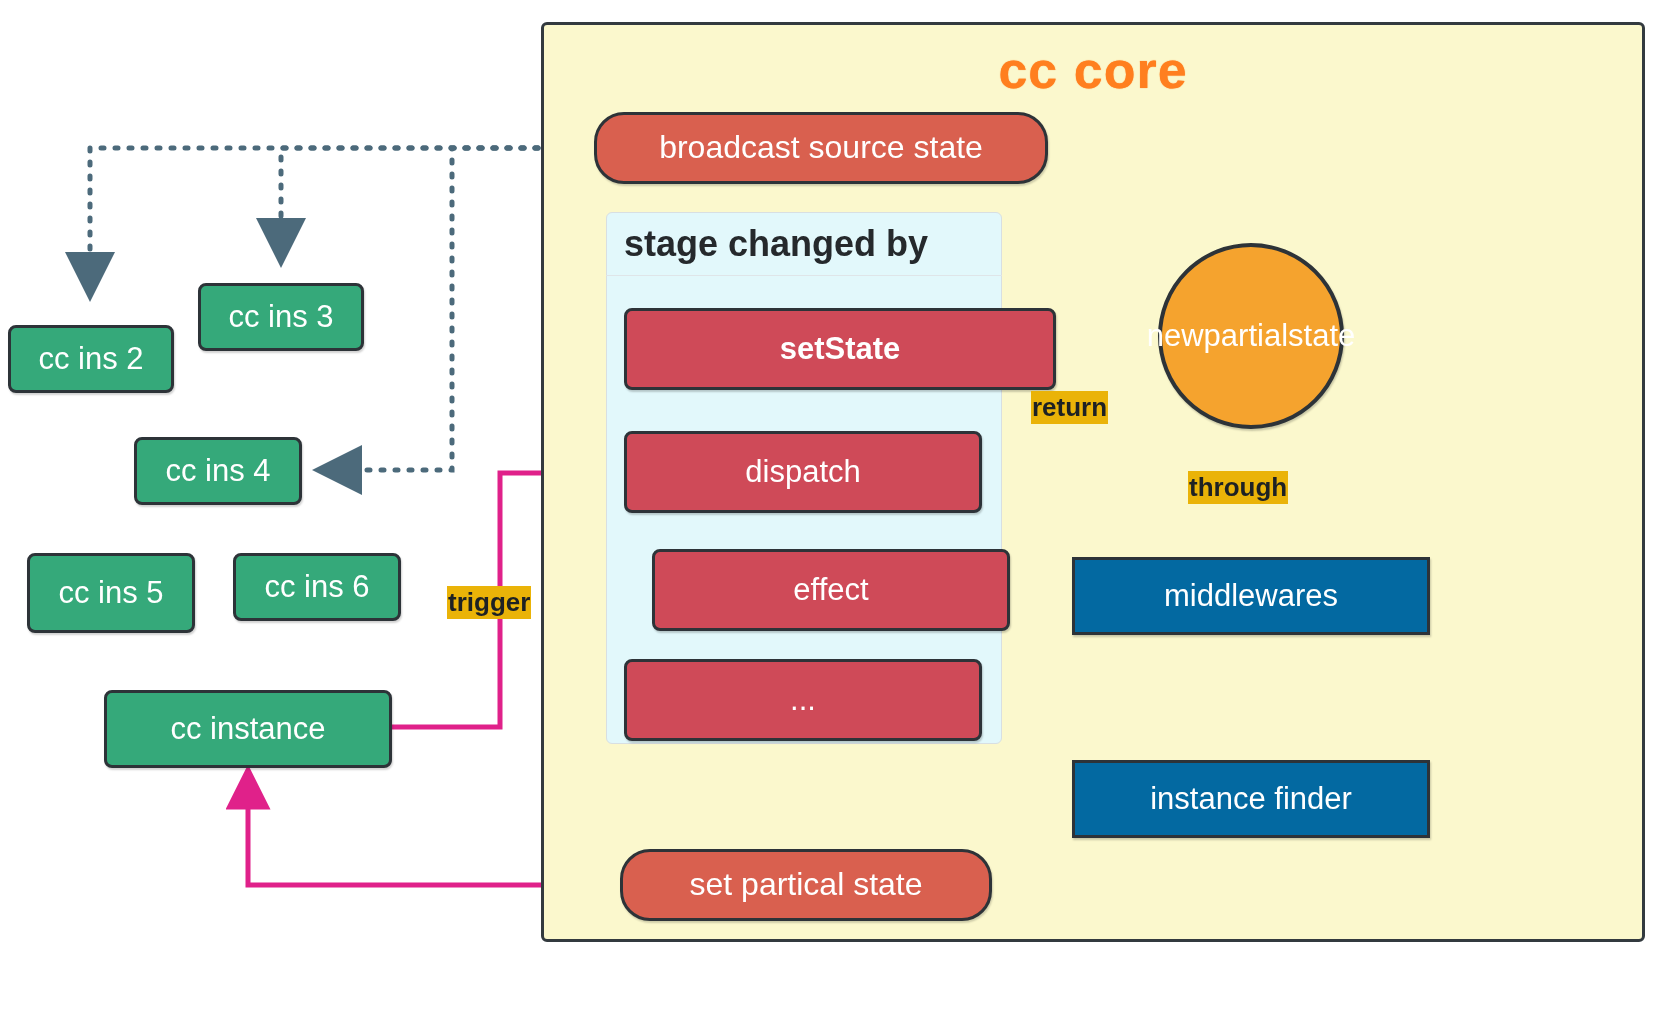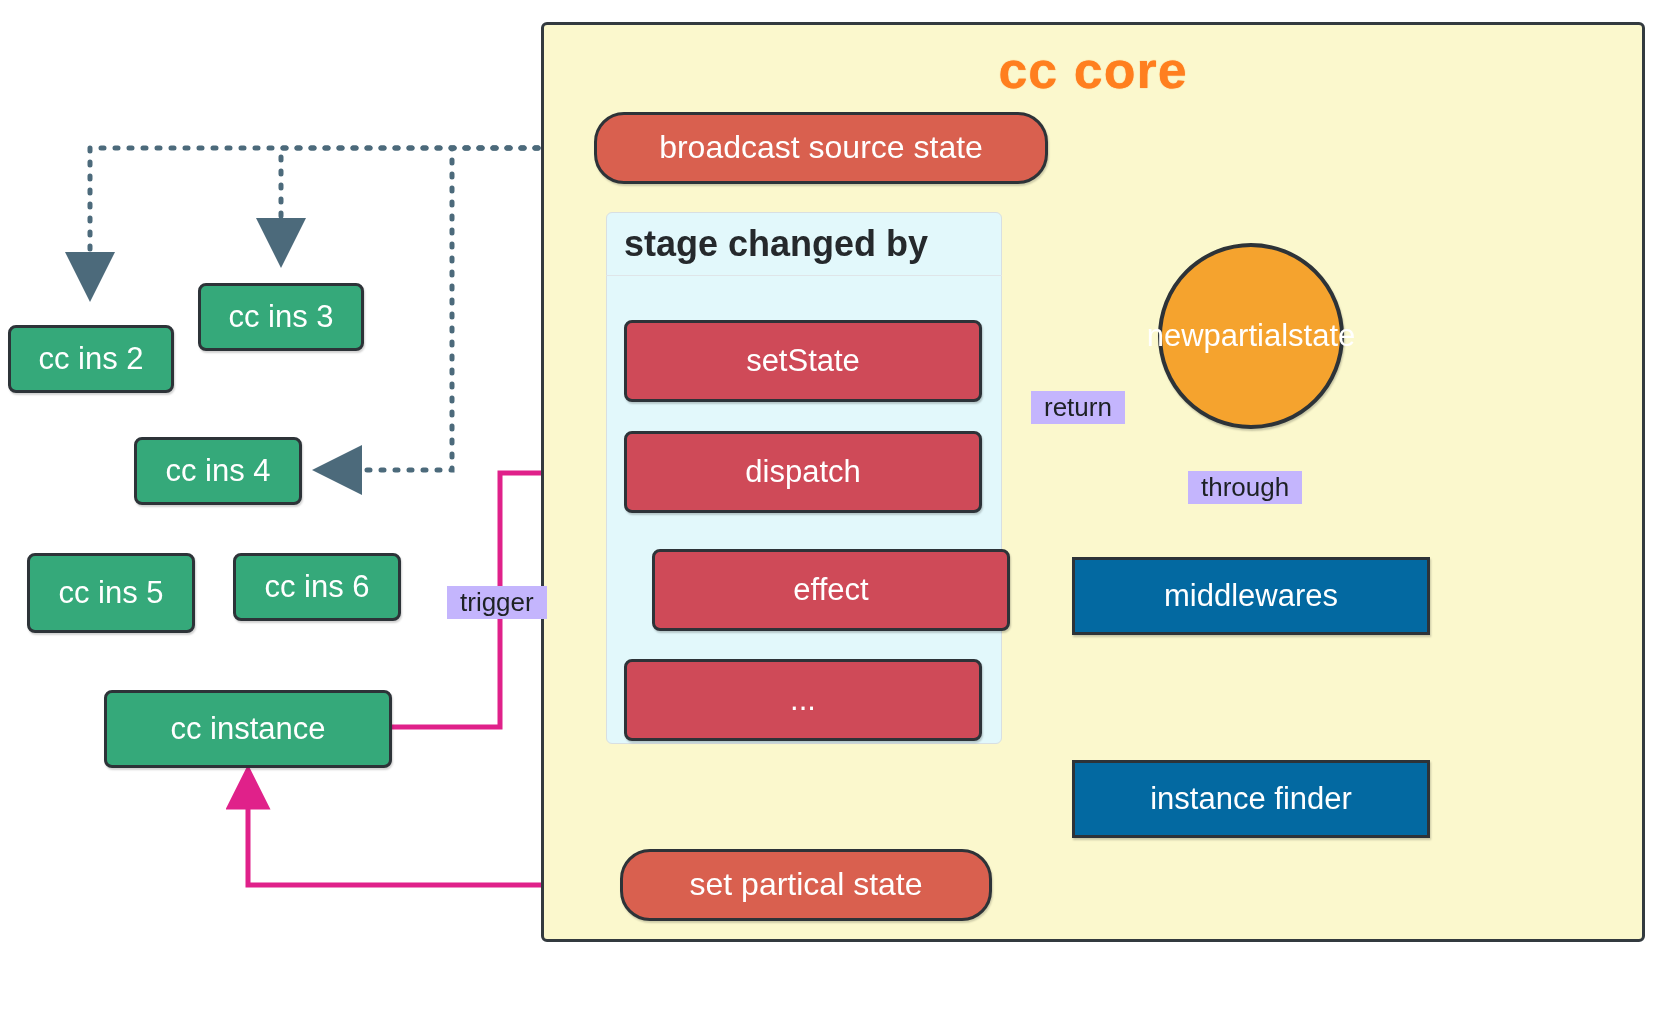--- a/index.html
+++ b/index.html
@@ -61,22 +61,22 @@
   }
   #stage-panel-header{
     position:absolute;left:606px;top:212px;width:396px;height:64px;
     display:flex;align-items:center;padding-left:18px;box-sizing:border-box;
     border-bottom:1px solid #dfe5e8;
     color:#25292c;font-size:36px;font-weight:bold;
   }
 
   
   .elabel{
-    position:absolute;background:#c4b5fd;color:#1d2124;
-    font-size:26px;font-weight:normal;padding:1px 13px;white-space:nowrap;
+    position:absolute;background:#eab308;color:#1d2124;
+    font-size:26px;font-weight:bold;padding:1px 1px;white-space:nowrap;
   }
 </style>
 </head>
 <body>
 
 <div id="stage">
 
   <svg class="edges" viewBox="0 0 1672 1024">
     <defs>
       <marker id="mk-gray" markerWidth="10" markerHeight="10" refX="8" refY="5" orient="auto" markerUnits="strokeWidth">
@@ -105,21 +105,21 @@
 
     <path d="M 620 885 L 248 885 L 248 772" fill="none" stroke="#e0218a" stroke-width="5" marker-end="url(#mk-pink)"></path>
   </svg>
 
   <div id="cc-core"></div>
   <div id="cc-core-title">cc core</div>
 
   <div id="stage-panel"></div>
   <div id="stage-panel-header">stage changed by</div>
 
-  <div class="node stageitem" style="left:624px;top:320px;width:358px;height:82px;">setState</div>
+  <div class="node stageitem" style="left:624px;top:308px;width:432px;height:82px;font-weight:bold;">setState</div>
   <div class="node stageitem" style="left:624px;top:431px;width:358px;height:82px;">dispatch</div>
   <div class="node stageitem" style="left:652px;top:549px;width:358px;height:82px;">effect</div>
   <div class="node stageitem" style="left:624px;top:659px;width:358px;height:82px;">...</div>
 
   <div class="node pill" style="left:594px;top:112px;width:454px;height:72px;">broadcast source state</div>
   <div class="node pill" style="left:620px;top:849px;width:372px;height:72px;">set partical state</div>
 
   <div class="node circle" style="left:1158px;top:243px;width:186px;height:186px;">
     <span>new</span>
     <span>partial</span>

